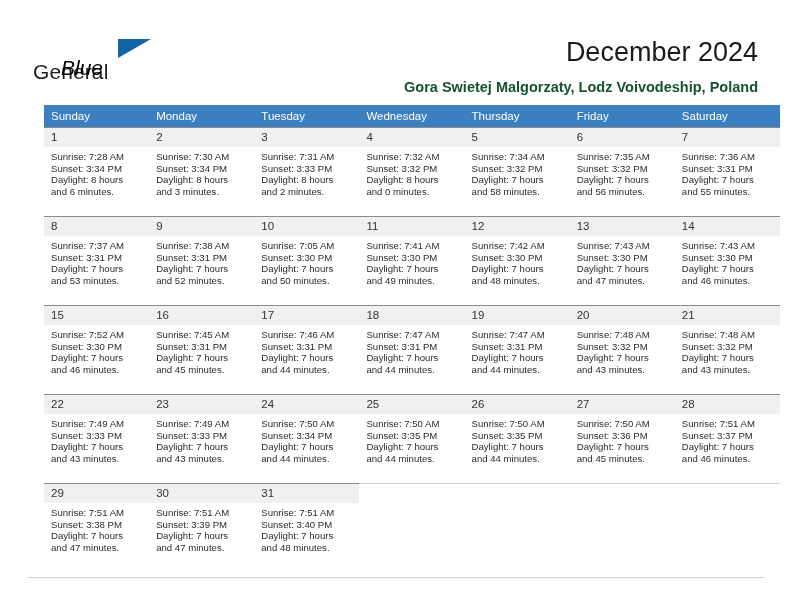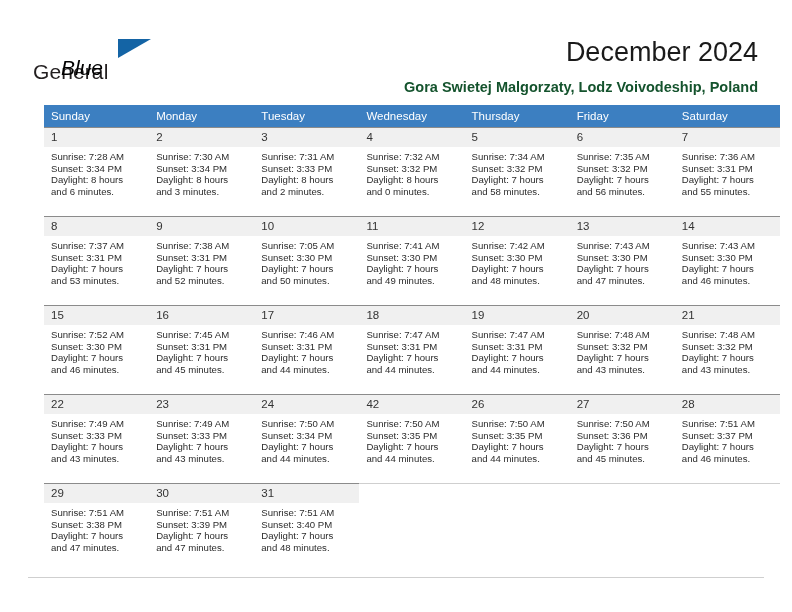--- a/index.html
+++ b/index.html
@@ -455,21 +455,21 @@
             <div class="dayinfo">
               <div>Sunrise: 7:50 AM</div>
               <div>Sunset: 3:34 PM</div>
               <div>Daylight: 7 hours</div>
               <div>and 44 minutes.</div>
             </div>
           </div>
         </td>
         <td>
           <div class="daycell filled">
-            <div class="daynum">42</div>
+            <div class="daynum">25</div>
             <div class="dayinfo">
               <div>Sunrise: 7:50 AM</div>
               <div>Sunset: 3:35 PM</div>
               <div>Daylight: 7 hours</div>
               <div>and 44 minutes.</div>
             </div>
           </div>
         </td>
         <td>
           <div class="daycell filled">

